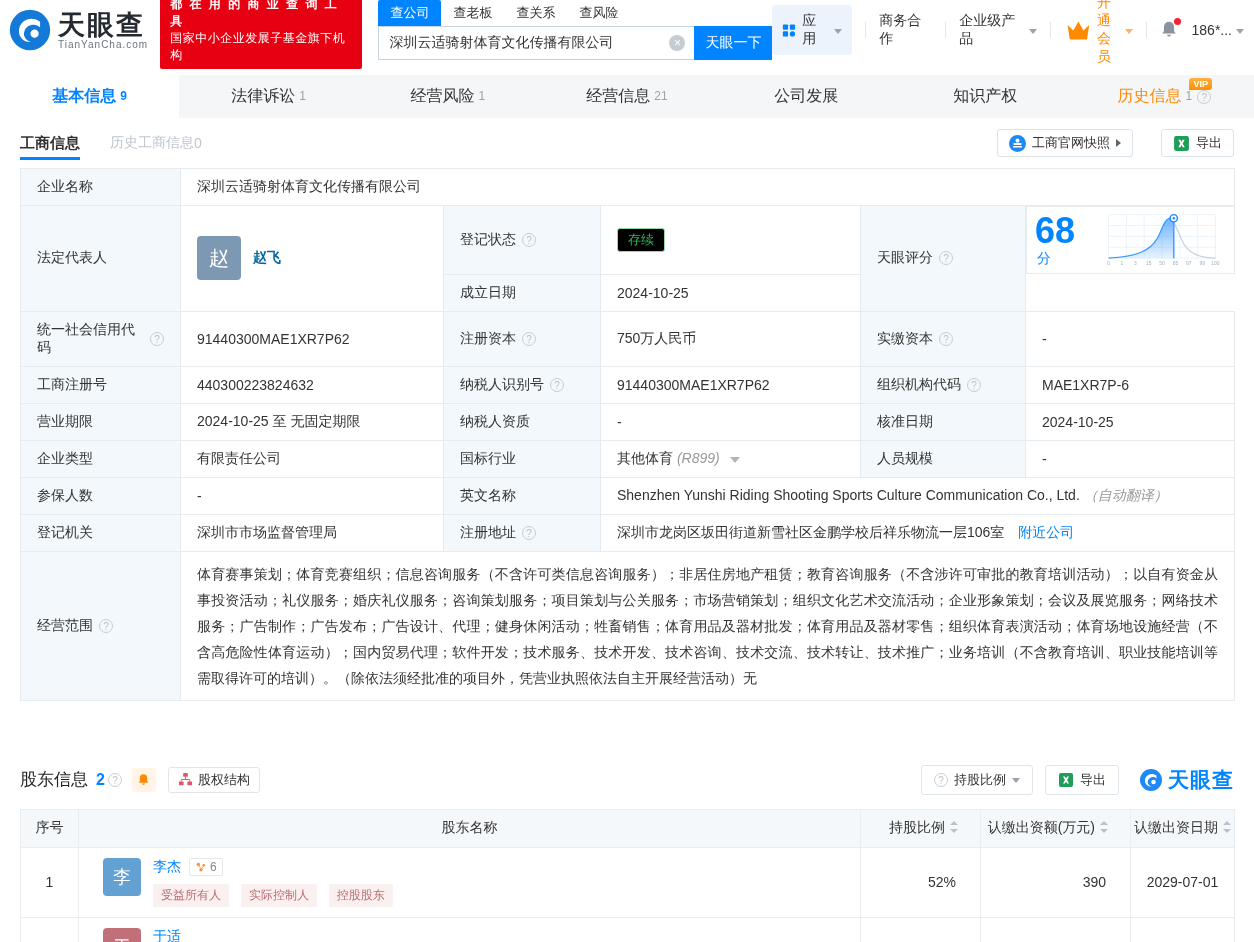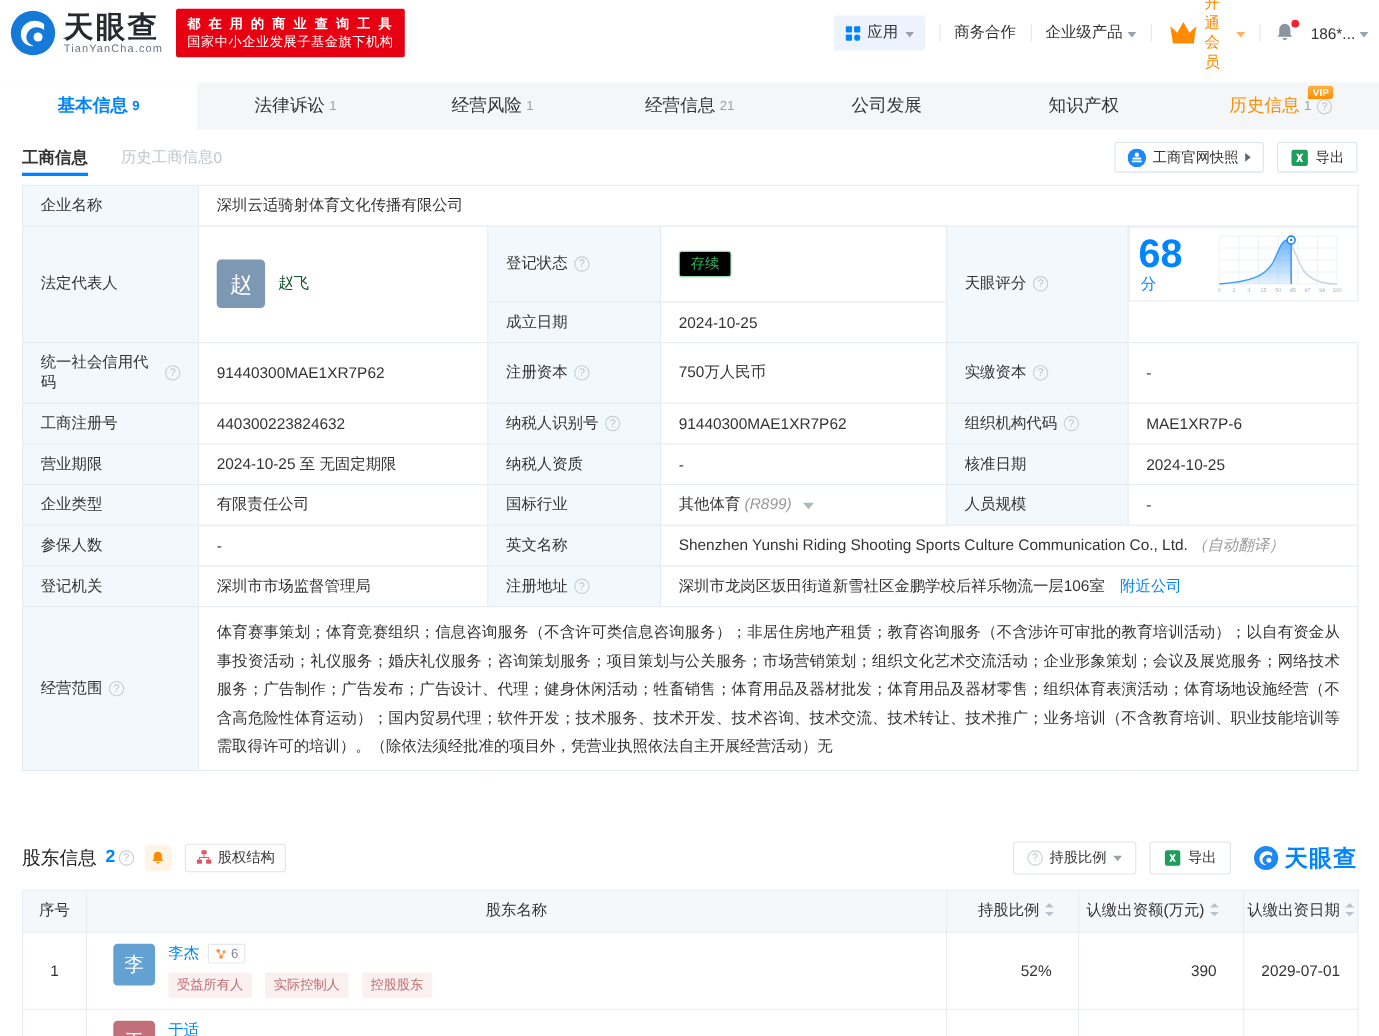--- a/index.html
+++ b/index.html
@@ -72,37 +72,37 @@
   }
   .q-icon::after { content:"?"; }
   .main-tab .q-icon { margin-left:5px; }
 
   
   .sub-row { height:34px; display:flex; align-items:center; padding:0 20px; position:relative; margin-top:8px; }
   .subtab { height:34px; display:flex; align-items:center; cursor:pointer; position:relative; }
   .subtab.active { font-size:15px; font-weight:bold; color:#333; }
   .subtab.active::after { content:""; position:absolute; left:0; right:0; bottom:0; height:3px; background:#0084ff; }
   .subtab.muted { color:#bfc6cd; font-size:14px; margin-left:30px; font-weight:normal; }
-  .sub-actions { margin-left:auto; display:flex; align-items:center; gap:12px; }
+  .sub-actions { margin-left:auto; display:flex; align-items:center; gap:28px; }
   .act-btn {
     height:28px; border:1px solid #dce3ea; border-radius:3px; background:#fff;
     display:flex; align-items:center; gap:6px; padding:0 11px; font-size:13px; color:#333; cursor:pointer;
   }
   .act-btn svg { width:17px; height:17px; }
   .arrow-r { display:inline-block; width:0; height:0; border-top:4px solid transparent; border-bottom:4px solid transparent; border-left:5px solid #5b6670; }
 
   
   .info-table { width:1214px; margin:8px 20px 0; border-collapse:collapse; table-layout:fixed; }
   .info-table td { border:1px solid #e6ebf0; padding:9px 16px; font-size:14px; color:#333; word-break:break-all; }
   .info-table td.lbl { background:#f2f8fb; }
   .lbl-inner { display:flex; align-items:center; gap:6px; }
   .rep-cell { display:flex; align-items:center; }
   .avatar { width:44px; height:44px; border-radius:4px; color:#fff; font-size:20px; display:flex; align-items:center; justify-content:center; flex:none; }
   .avatar.zhao { background:#7d98b3; }
-  .rep-name { color:#14532d; margin-left:12px; cursor:pointer; }
+  .rep-name { color:#0369a1; margin-left:12px; cursor:pointer;font-weight:bold; }
   .status-badge { display:inline-block; border:1px solid #93dba6; background:#000000; color:#2bb65a; font-size:13px; padding:2px 10px; border-radius:3px; }
   .muted-txt { color:#999;font-style:italic; }
   .indus-caret { display:inline-block; width:0; height:0; border-left:5px solid transparent; border-right:5px solid transparent; border-top:6px solid #aeb7bf; margin-left:6px; cursor:pointer; }
   .near-link { color:#0084ff; margin-left:10px; cursor:pointer; }
   .scope-text { line-height:26px; text-align:justify; }
   .score-cell { display:flex; align-items:center; gap:8px; padding:4px 8px !important; }
   .score-num { font-size:36px; font-weight:bold; color:#0084ff; line-height:38px; }
   .score-unit { font-size:14px; color:#0084ff; margin-left:2px; }
   .score-chart { width:128px; height:58px; flex:none; }
 
@@ -159,20 +159,35 @@
       <div class="logo-brand">天眼查</div>
       <div class="logo-domain">TianYanCha.com</div>
     </div>
   </div>
 
   <div class="red-banner">
     <div class="l1">都 在 用 的 商 业 查 询 工 具</div>
     <div class="l2">国家中小企业发展子基金旗下机构</div>
   </div>
 
+  <div class="search-wrap">
+    <div class="search-tabs">
+      <div class="search-tab active">查公司</div>
+      <div class="search-tab">查老板</div>
+      <div class="search-tab">查关系</div>
+      <div class="search-tab">查风险</div>
+    </div>
+    <div class="search-bar">
+      <div class="search-input-box">
+        <input class="search-input" value="深圳云适骑射体育文化传播有限公司" style="">
+        <span class="clear-icon"></span>
+      </div>
+      <button class="search-btn">天眼一下</button>
+    </div>
+  </div>
 
   <div class="top-right">
     <div class="apps-chip">
       <svg viewBox="0 0 16 16">
         <rect x="1" y="1" width="6" height="6" rx="1" fill="#0084ff"></rect>
         <rect x="9" y="1" width="6" height="6" rx="1" fill="#0084ff"></rect>
         <rect x="1" y="9" width="6" height="6" rx="1" fill="#0084ff"></rect>
         <circle cx="12" cy="12" r="3" fill="#0084ff"></circle>
       </svg>
       <span>应用</span>

